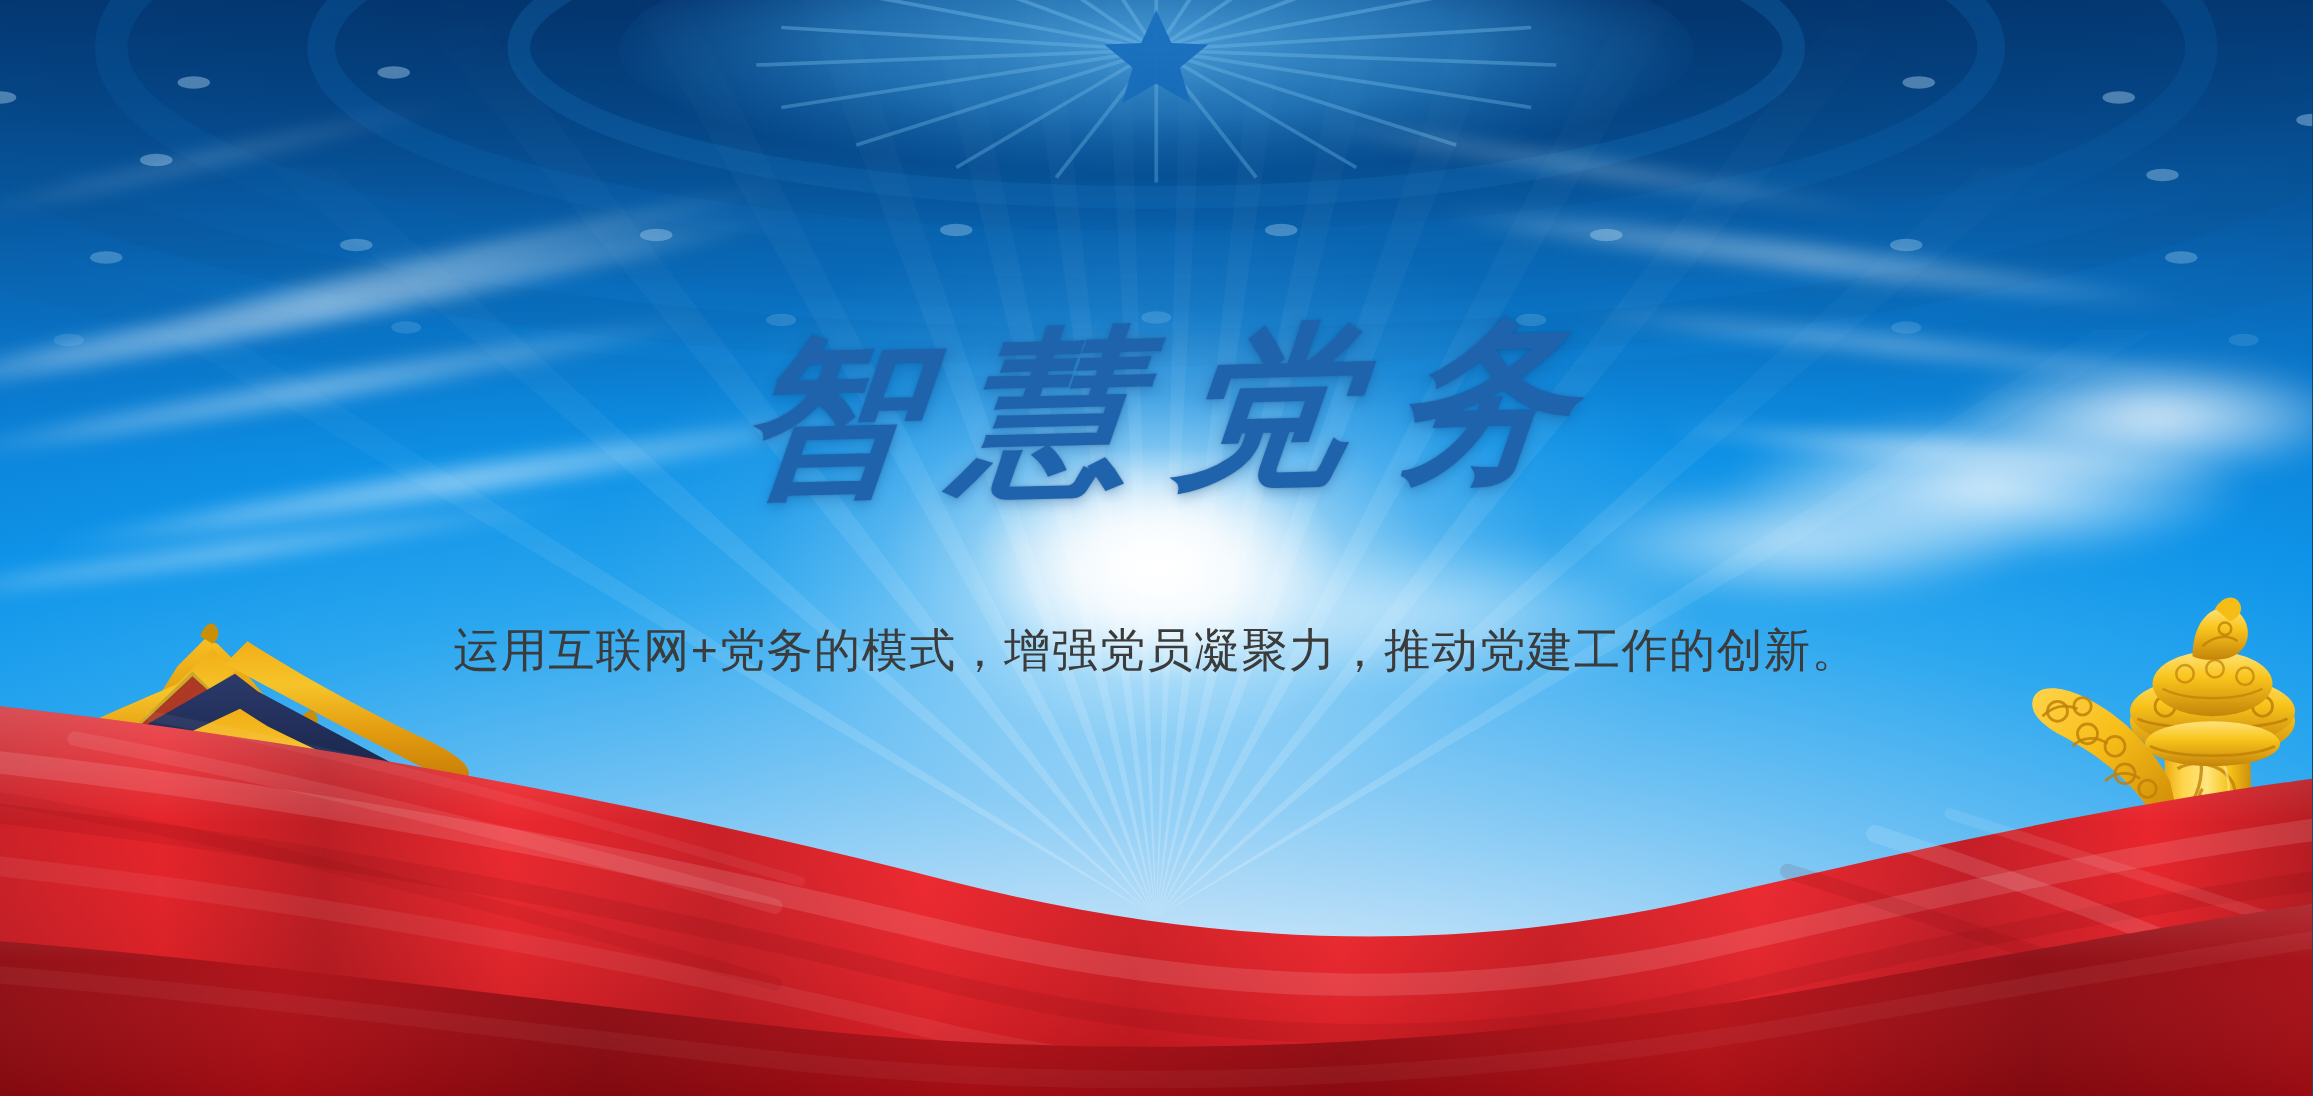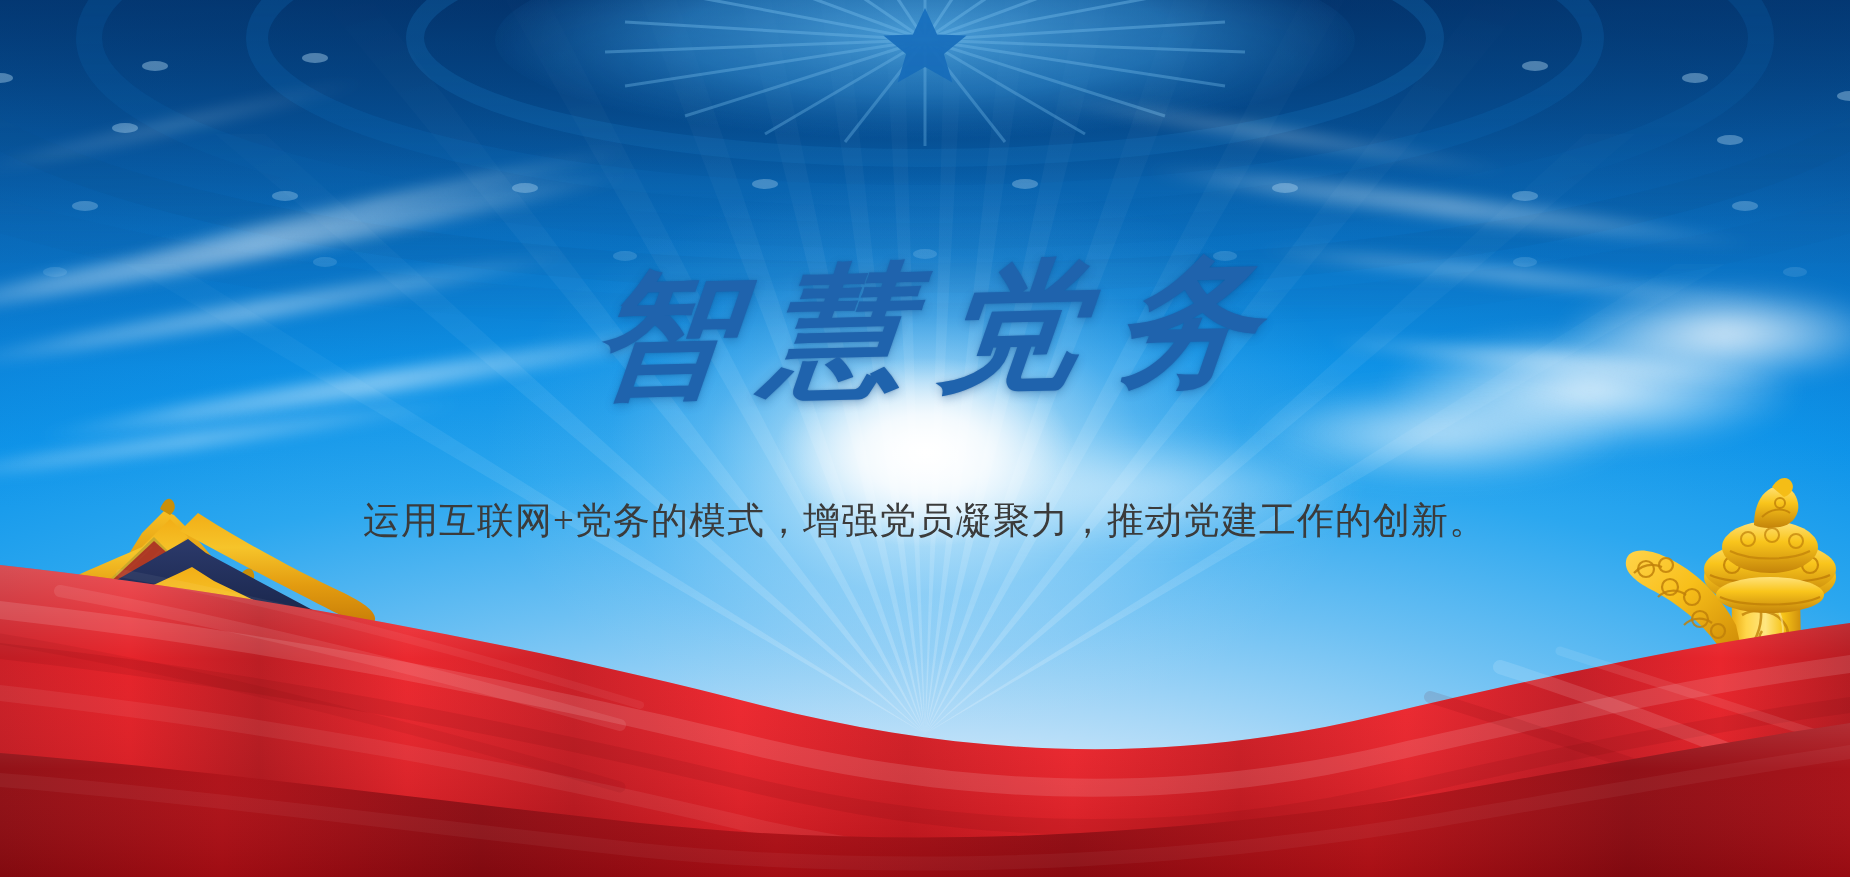--- a/index.html
+++ b/index.html
@@ -141,21 +141,21 @@
     padding-left:34px;
   }
 
   
   .subtitle-wrap{
     position:absolute; left:0; top:498px; width:100%;
     text-align:center;
   }
   .subtitle{
     display:inline-block;
-    font-family:Liberation Serif, serif;
+    font-family:Liberation Sans, sans-serif;
     font-size:37px; line-height:1.25;
     color:#3b3b3b;
     letter-spacing:1px;
     white-space:nowrap;
   }
 
   
   .tiananmen{
     position:absolute; left:-8px; bottom:88px;
     width:520px; height:300px;

